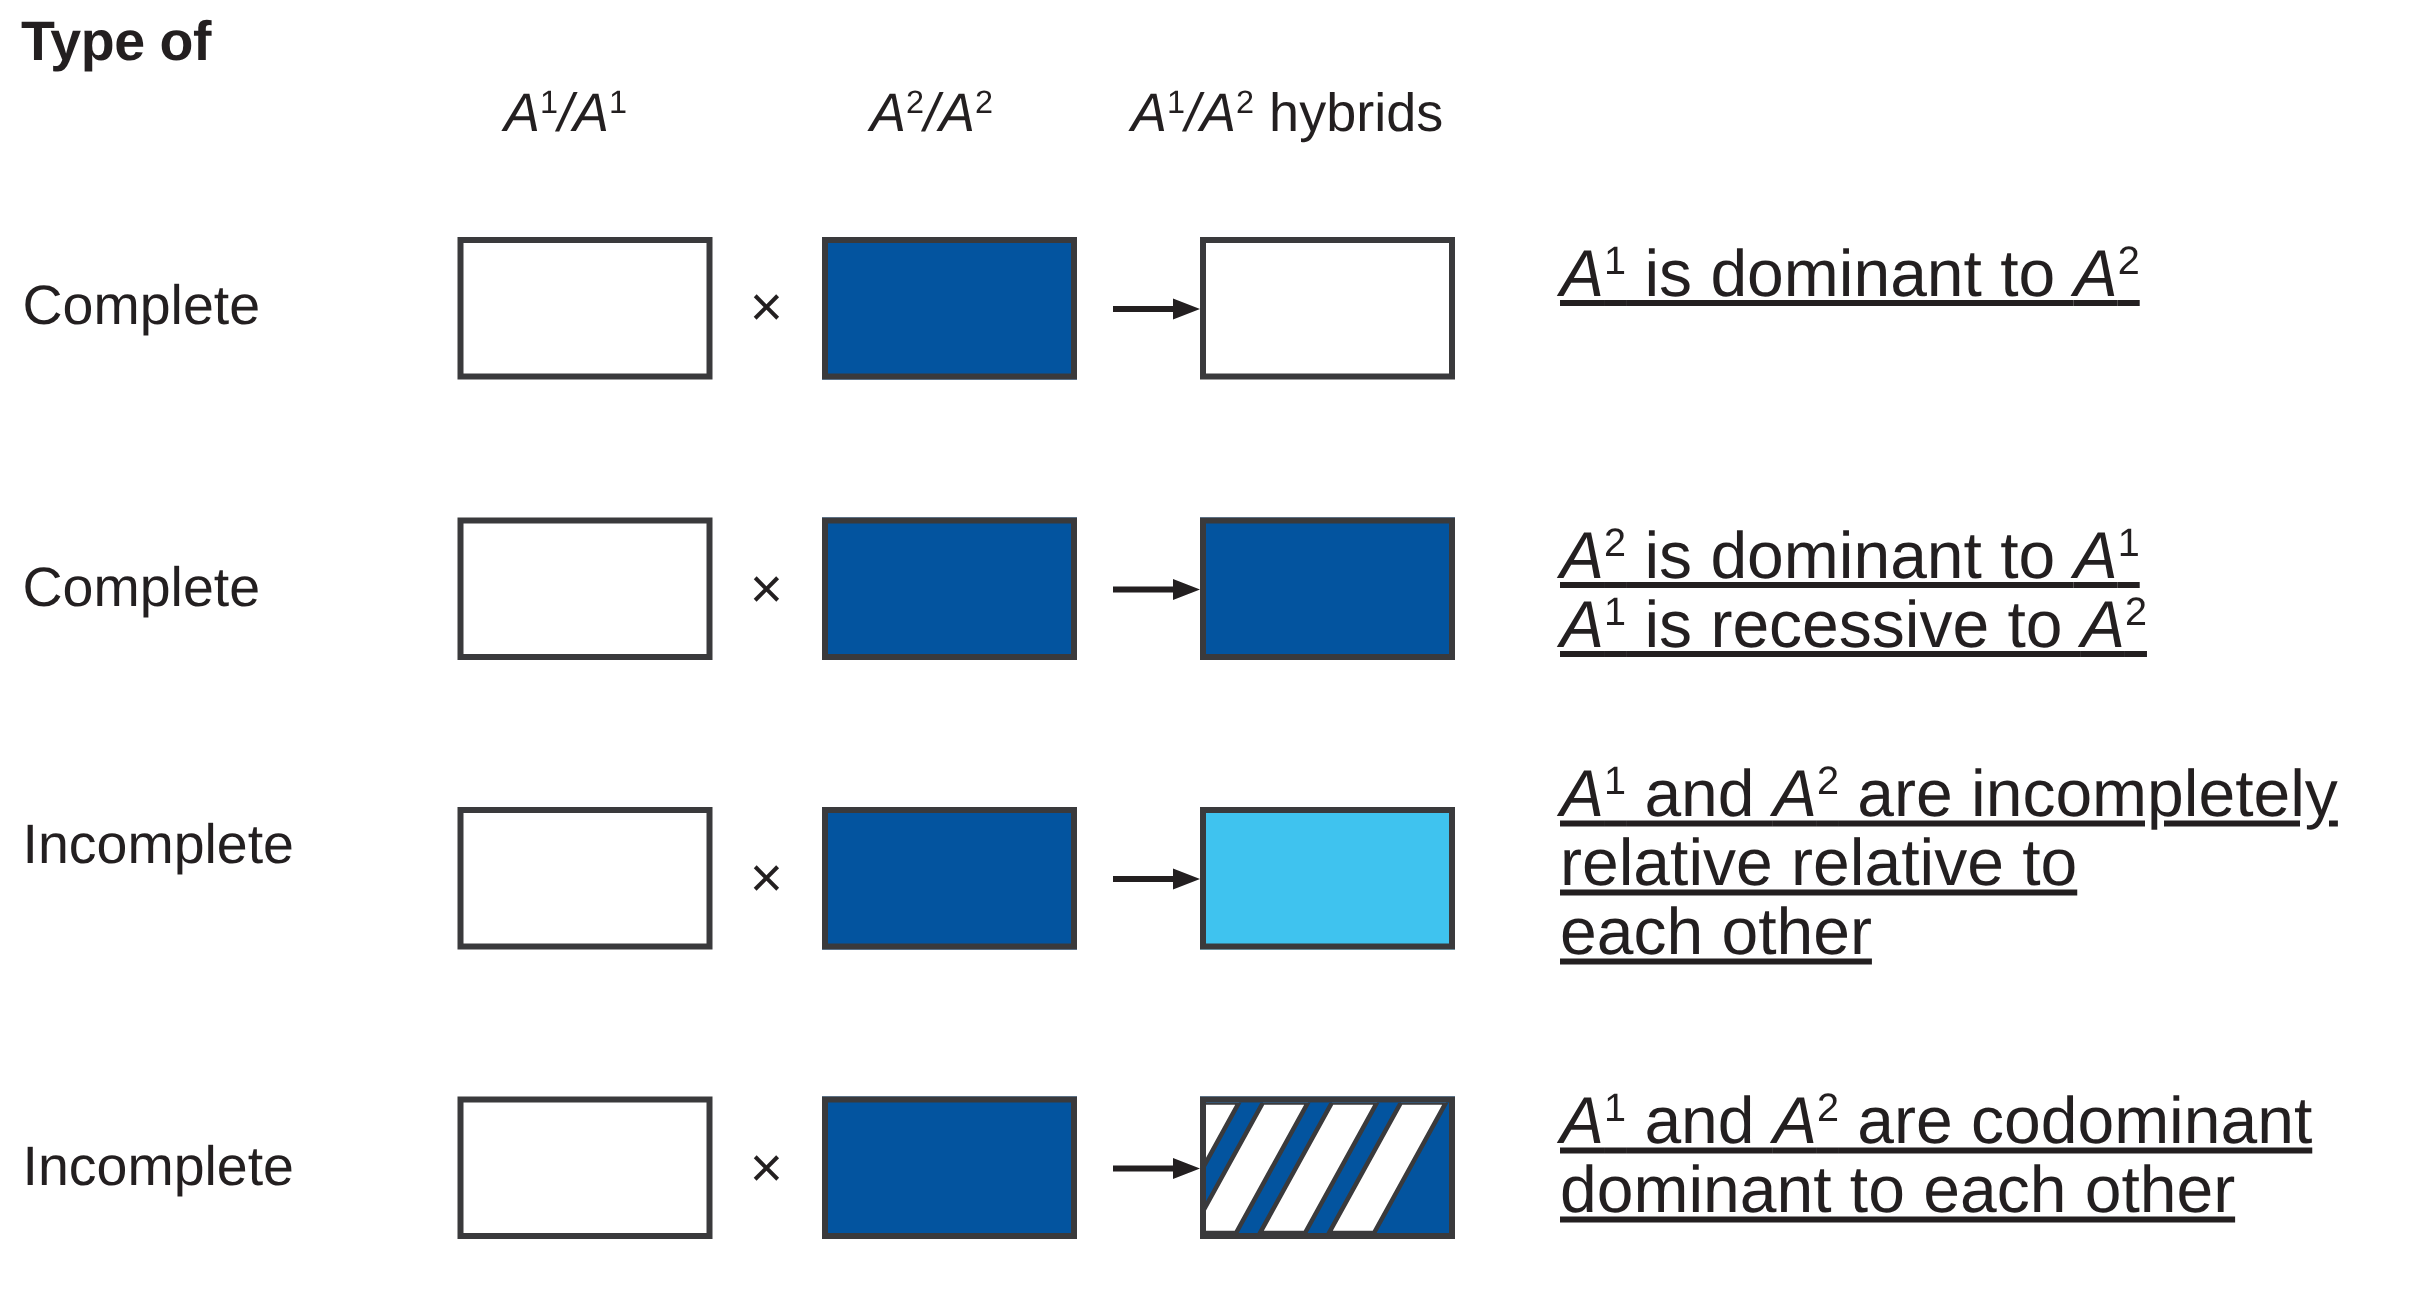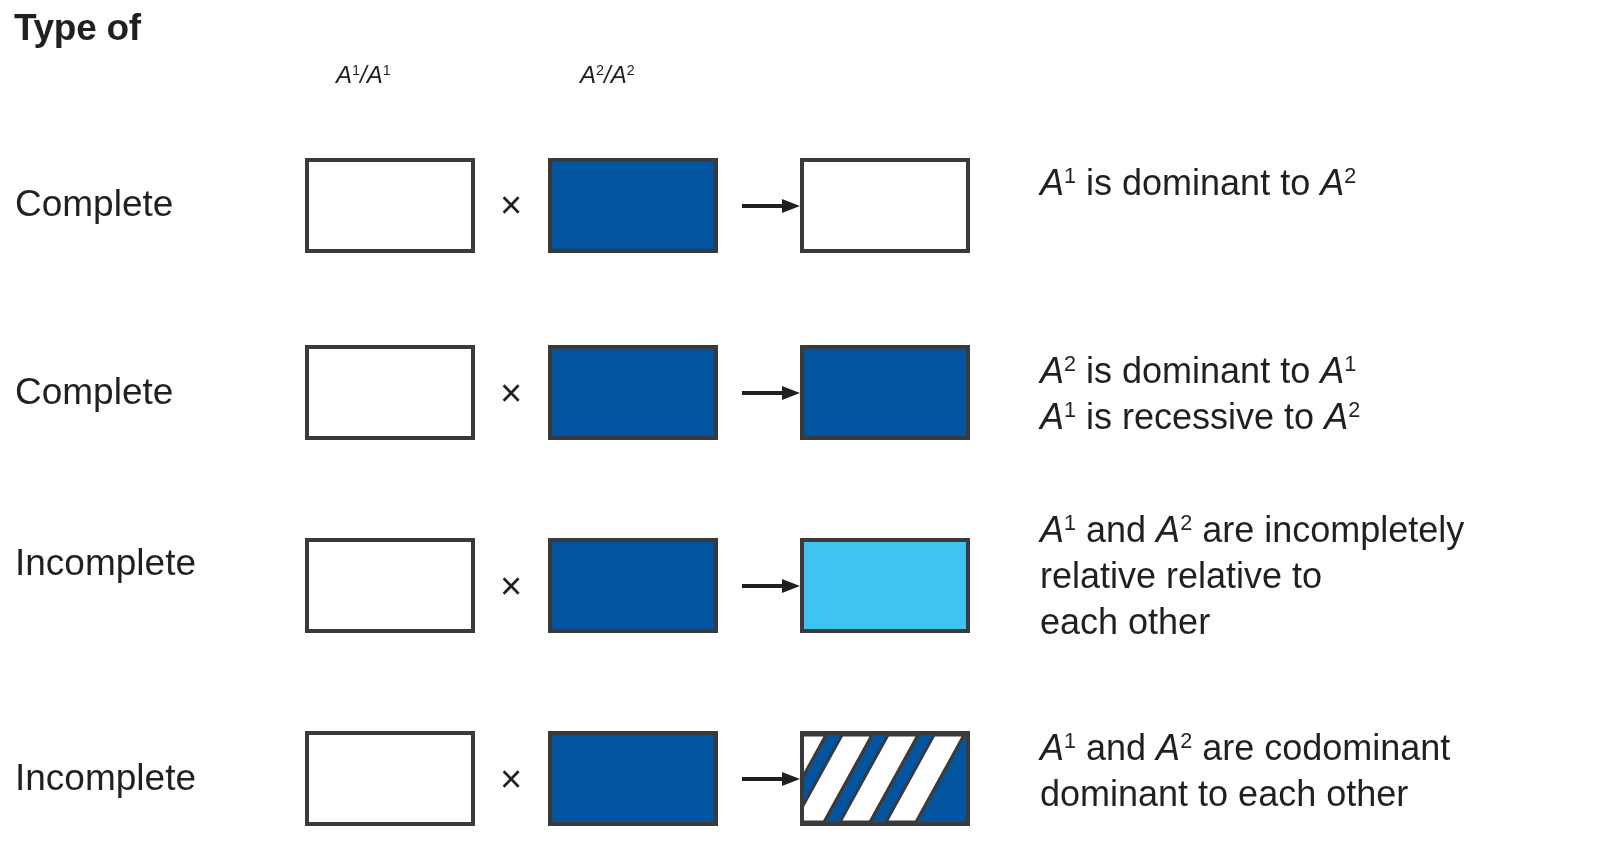--- a/index.html
+++ b/index.html
@@ -26,21 +26,21 @@
     top: 6px;
     width: 280px;
     font-weight: bold;
     font-size: 37px;
     line-height: 44px;
     letter-spacing: -0.3px;
   }
   .col-head {
     position: absolute;
     top: 53px;
-    font-size: 24px;
+    font-size: 36px;
     line-height: 44px;
     white-space: nowrap;
     font-style: italic;
   }
   .col-head .rm { font-style: normal; }
   #col-head-1 { left: 336px; }
   #col-head-2 { left: 580px; }
   #col-head-3 { left: 754px; }
 
   sup {
@@ -94,38 +94,40 @@
     position: absolute;
     left: 742px;
     width: 58px;
     height: 20px;
   }
   .arrow svg { display:block; }
 
   .desc {
     position: absolute;
     left: 1040px;
-    font-size: 36px;
+    font-size: 44px;
     line-height: 46px;
     white-space: nowrap;
+    text-decoration: underline;
   }
   .desc .ln { display: block; }
   .desc em { font-style: italic; }
 </style>
 </head>
 <body>
 
 <div id="page">
 
   <div class="hdr-title">
     <div>Type of</div>
   </div>
 
   <div class="col-head" id="col-head-1">A<sup>1</sup>/A<sup>1</sup></div>
   <div class="col-head" id="col-head-2">A<sup>2</sup>/A<sup>2</sup></div>
+  <div class="col-head" id="col-head-3">A<sup>1</sup>/A<sup>2</sup><span class="rm">&nbsp;hybrids</span></div>
 
   <div class="row" id="row-1" style="top:0;">
     <div class="row-label" style="top:182px;">Complete</div>
     <div class="box box-p1" style="top:158px;"></div>
     <div class="cross" style="top:183px;">×</div>
     <div class="box blue box-p2" style="top:158px;"></div>
     <div class="arrow" style="top:196px;">
       <svg viewBox="0 0 58 20" width="58" height="20" aria-hidden="true">
         <path d="M0 8 H40 V3 L58 10 L40 17 V12 H0 Z" fill="#231f20"></path>
       </svg>

